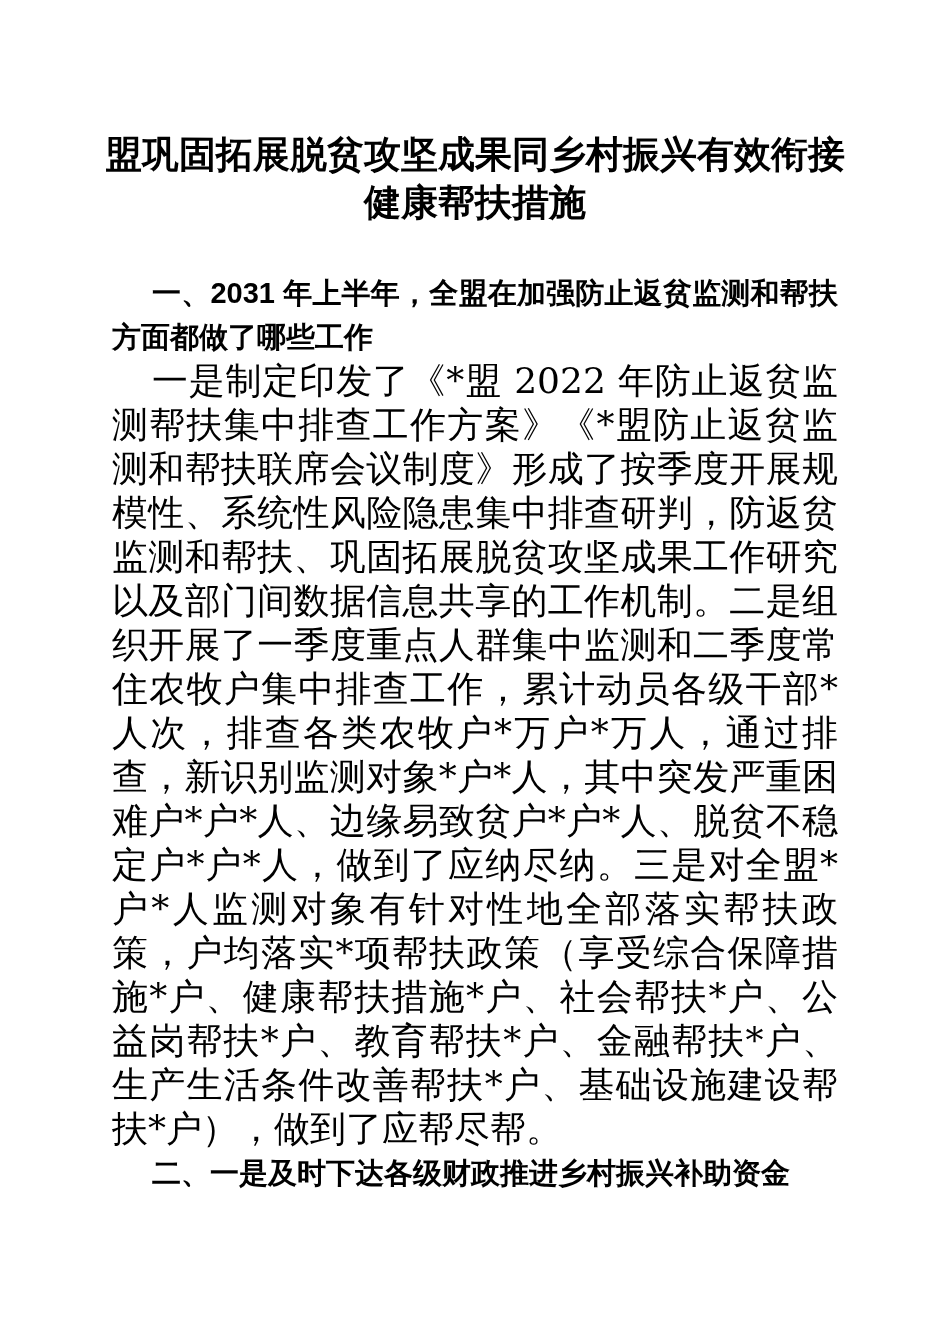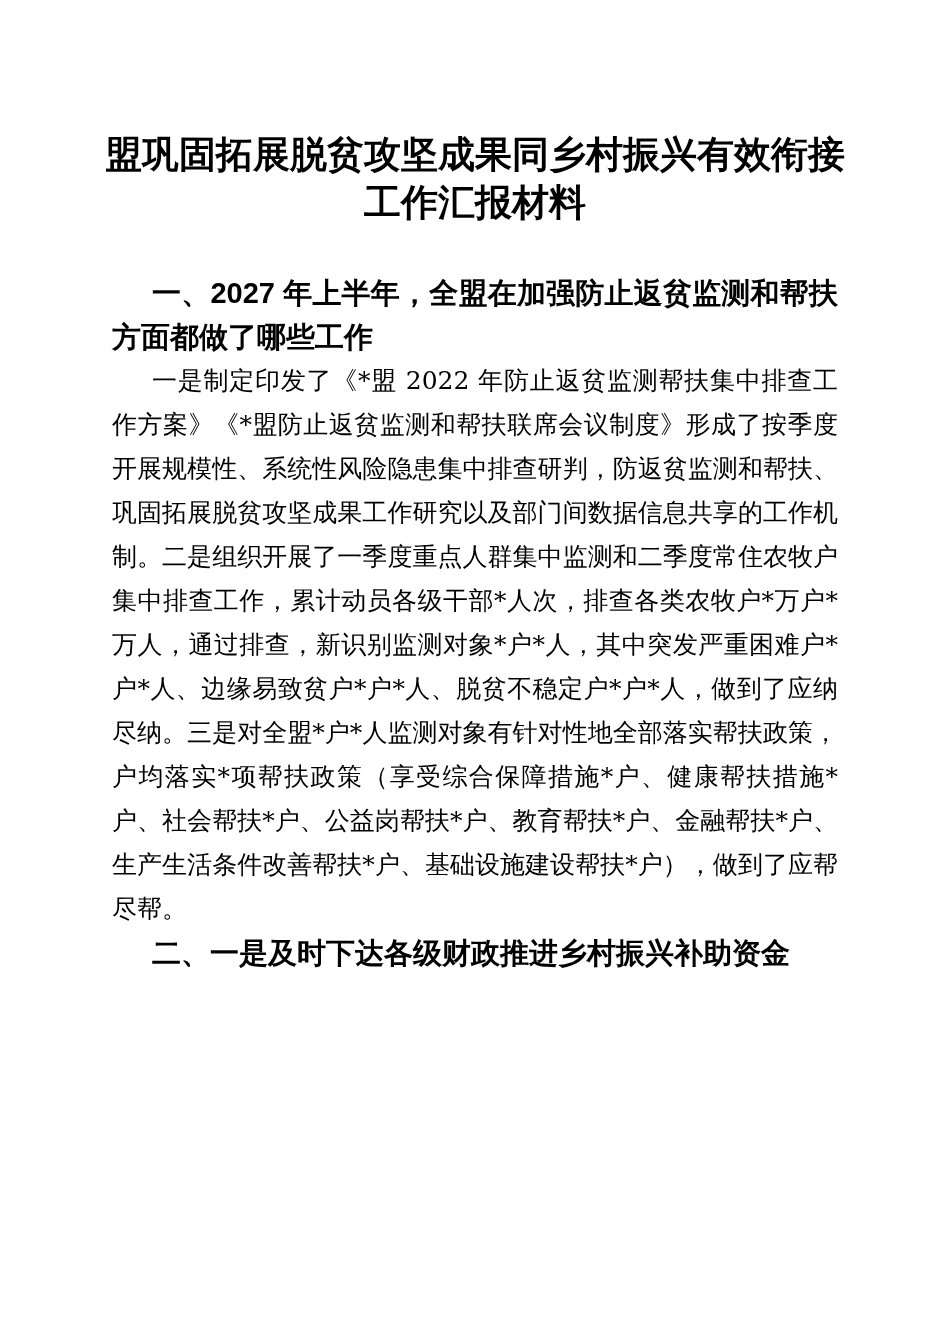--- a/index.html
+++ b/index.html
@@ -36,39 +36,39 @@
     font-size: 29px;
     line-height: 44px;
     text-align: justify;
     text-justify: inter-ideograph;
     text-indent: 40px;
   }
   .body-para {
     margin: 0;
     font-family: "DejaVu Serif", "Liberation Serif", serif;
     font-weight: normal;
-    font-size: 25px;
+    font-size: 36px;
     line-height: 44px;
     text-align: justify;
     text-justify: inter-ideograph;
     text-indent: 40px;
   }
 </style>
 </head>
 <body>
 
 <div class="page">
 
   <h1 class="doc-title">
     <span class="title-line">盟巩固拓展脱贫攻坚成果同乡村振兴有效衔接</span>
-    <span class="title-line">工作汇报材料</span>
+    <span class="title-line">健康帮扶措施</span>
   </h1>
 
   <section>
-    <h2 class="heading">一、2027 年上半年，全盟在加强防止返贫监测和帮扶方面都做了哪些工作</h2>
+    <h2 class="heading">一、2031 年上半年，全盟在加强防止返贫监测和帮扶方面都做了哪些工作</h2>
     <p class="body-para">一是制定印发了《*盟 2022 年防止返贫监测帮扶集中排查工作方案》《*盟防止返贫监测和帮扶联席会议制度》形成了按季度开展规模性、系统性风险隐患集中排查研判，防返贫监测和帮扶、巩固拓展脱贫攻坚成果工作研究以及部门间数据信息共享的工作机制。二是组织开展了一季度重点人群集中监测和二季度常住农牧户集中排查工作，累计动员各级干部*人次，排查各类农牧户*万户*万人，通过排查，新识别监测对象*户*人，其中突发严重困难户*户*人、边缘易致贫户*户*人、脱贫不稳定户*户*人，做到了应纳尽纳。三是对全盟*户*人监测对象有针对性地全部落实帮扶政策，户均落实*项帮扶政策（享受综合保障措施*户、健康帮扶措施*户、社会帮扶*户、公益岗帮扶*户、教育帮扶*户、金融帮扶*户、生产生活条件改善帮扶*户、基础设施建设帮扶*户），做到了应帮尽帮。</p>
   </section>
 
   <section>
     <h2 class="heading">二、一是及时下达各级财政推进乡村振兴补助资金</h2>
   </section>
 
 </div>
 
 </body></html>

